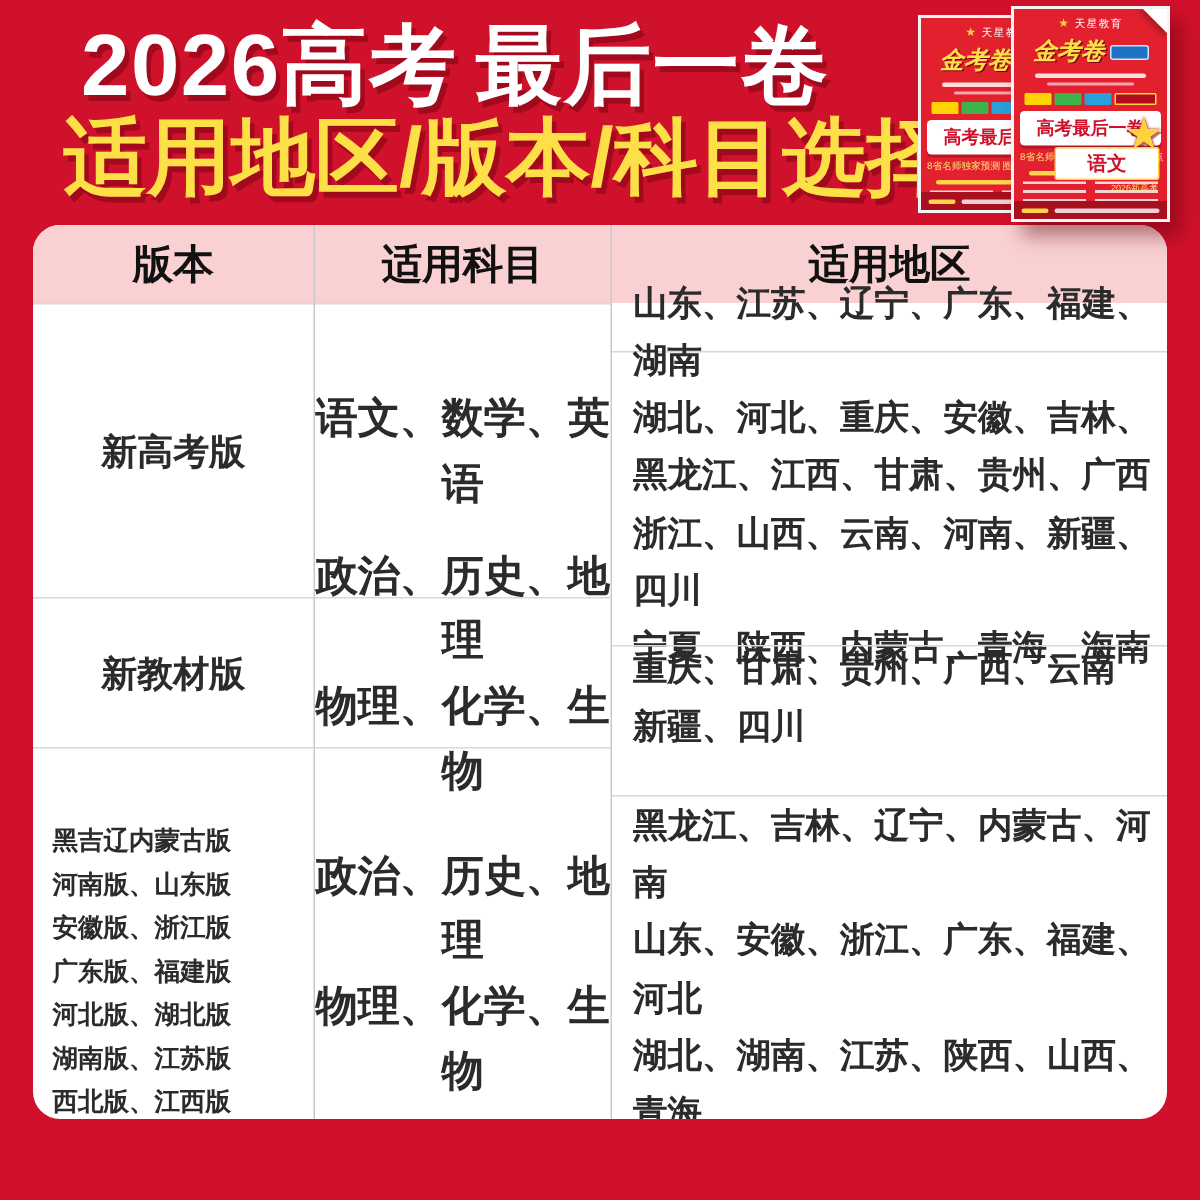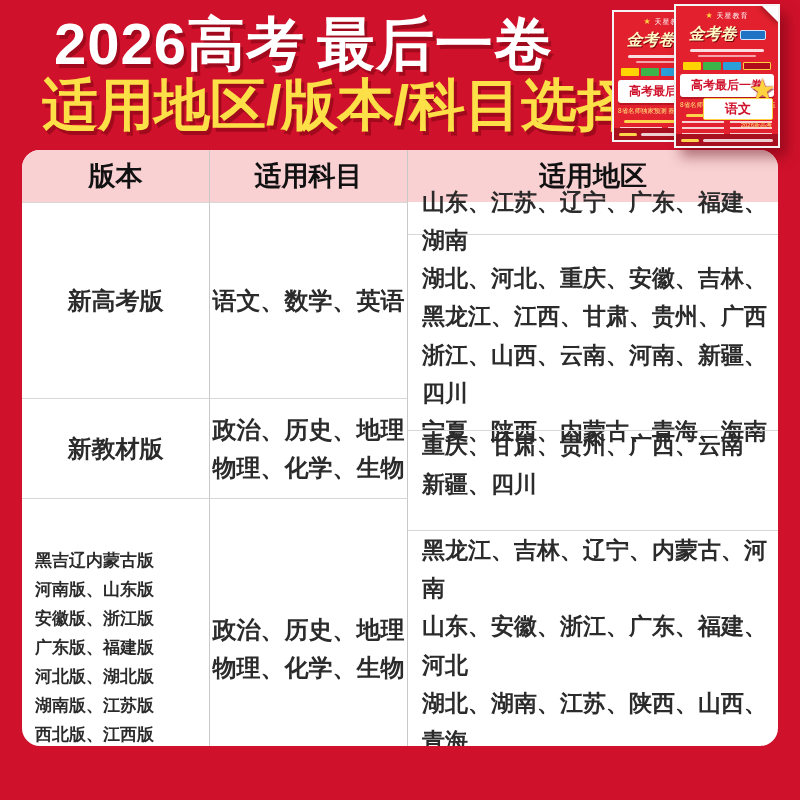--- a/index.html
+++ b/index.html
@@ -39,21 +39,21 @@
   .cover-back  { left:auto; right:82px; top:10px; height:132px; }
   .cover-front { right:20px; top:4px; height:144px; box-shadow:7px 9px 12px rgba(90,0,10,.45); }
   .c-fold {
     position:absolute; top:-2px; right:-2px; width:0; height:0;
     border-left:20px solid transparent; border-top:20px solid #ffffff;
     filter:drop-shadow(-2px 2px 2px rgba(0,0,0,.25));
   }
   .c-brand { margin-top:5px; text-align:center; font-size:7px; color:#ffffff; letter-spacing:1px; white-space:nowrap; }
   .c-brand .star { color:#ffd23f; font-size:8px; }
   .c-logo-row { display:flex; align-items:center; justify-content:center; gap:3px; margin-top:3px; }
-  .c-logo { font-size:16px; font-weight:900; color:#fef9c3; font-style:italic;
+  .c-logo { font-size:16px; font-weight:900; color:#fde047; font-style:italic;
             text-shadow:1px 1px 0 #7a0412; white-space:nowrap; }
   .c-badge { width:26px; height:10px; background:#1f72c4; border-radius:2px; border:1px solid #cfe5ff; }
   .c-subline { width:72%; height:3px; margin:4px auto 0; background:rgba(255,255,255,.85); border-radius:2px; }
   .c-subline2 { width:56%; height:2px; margin:3px auto 0; background:rgba(255,255,255,.6); border-radius:2px; }
   .c-tabs { display:flex; gap:2px; justify-content:center; margin-top:5px; }
   .c-tab { height:8px; border-radius:1px; }
   .t1 { width:18px; background:#ffd400; }
   .t2 { width:18px; background:#3cb44a; }
   .t3 { width:18px; background:#2b9fd8; }
   .t4 { width:28px; background:#b00c1c; border:1px solid #ffd23f; }
@@ -101,21 +101,21 @@
   .cell {
     display:flex; align-items:center; justify-content:center;
     color:#2b2b2b; text-align:center;
   }
   .cell.colsep { border-right:1px solid #c9c9c9; }
   .cell.rowsep { border-top:1px solid #d8d8d8; }
   .head {
     background:#f9d1d3; font-size:27px; font-weight:800; color:#111111;
   }
   .v-label   { font-size:24px; font-weight:600; }
-  .subjects  { font-size:24px; font-weight:600; white-space:pre-line; line-height:1.55; text-align:right; }
+  .subjects  { font-size:28px; font-weight:600; white-space:pre-line; line-height:1.55; text-align:center; }
   .regions   {
     font-size:23px; font-weight:600; white-space:pre-line; line-height:1.66;
     justify-content:flex-start; text-align:left; padding-left:14px;margin-top:32px;
   }
   .v-multi {
     font-size:17px; font-weight:600; white-space:pre-line; line-height:1.7;
     justify-content:flex-start; text-align:left; padding-left:13px;
   }
 </style>
 </head>

